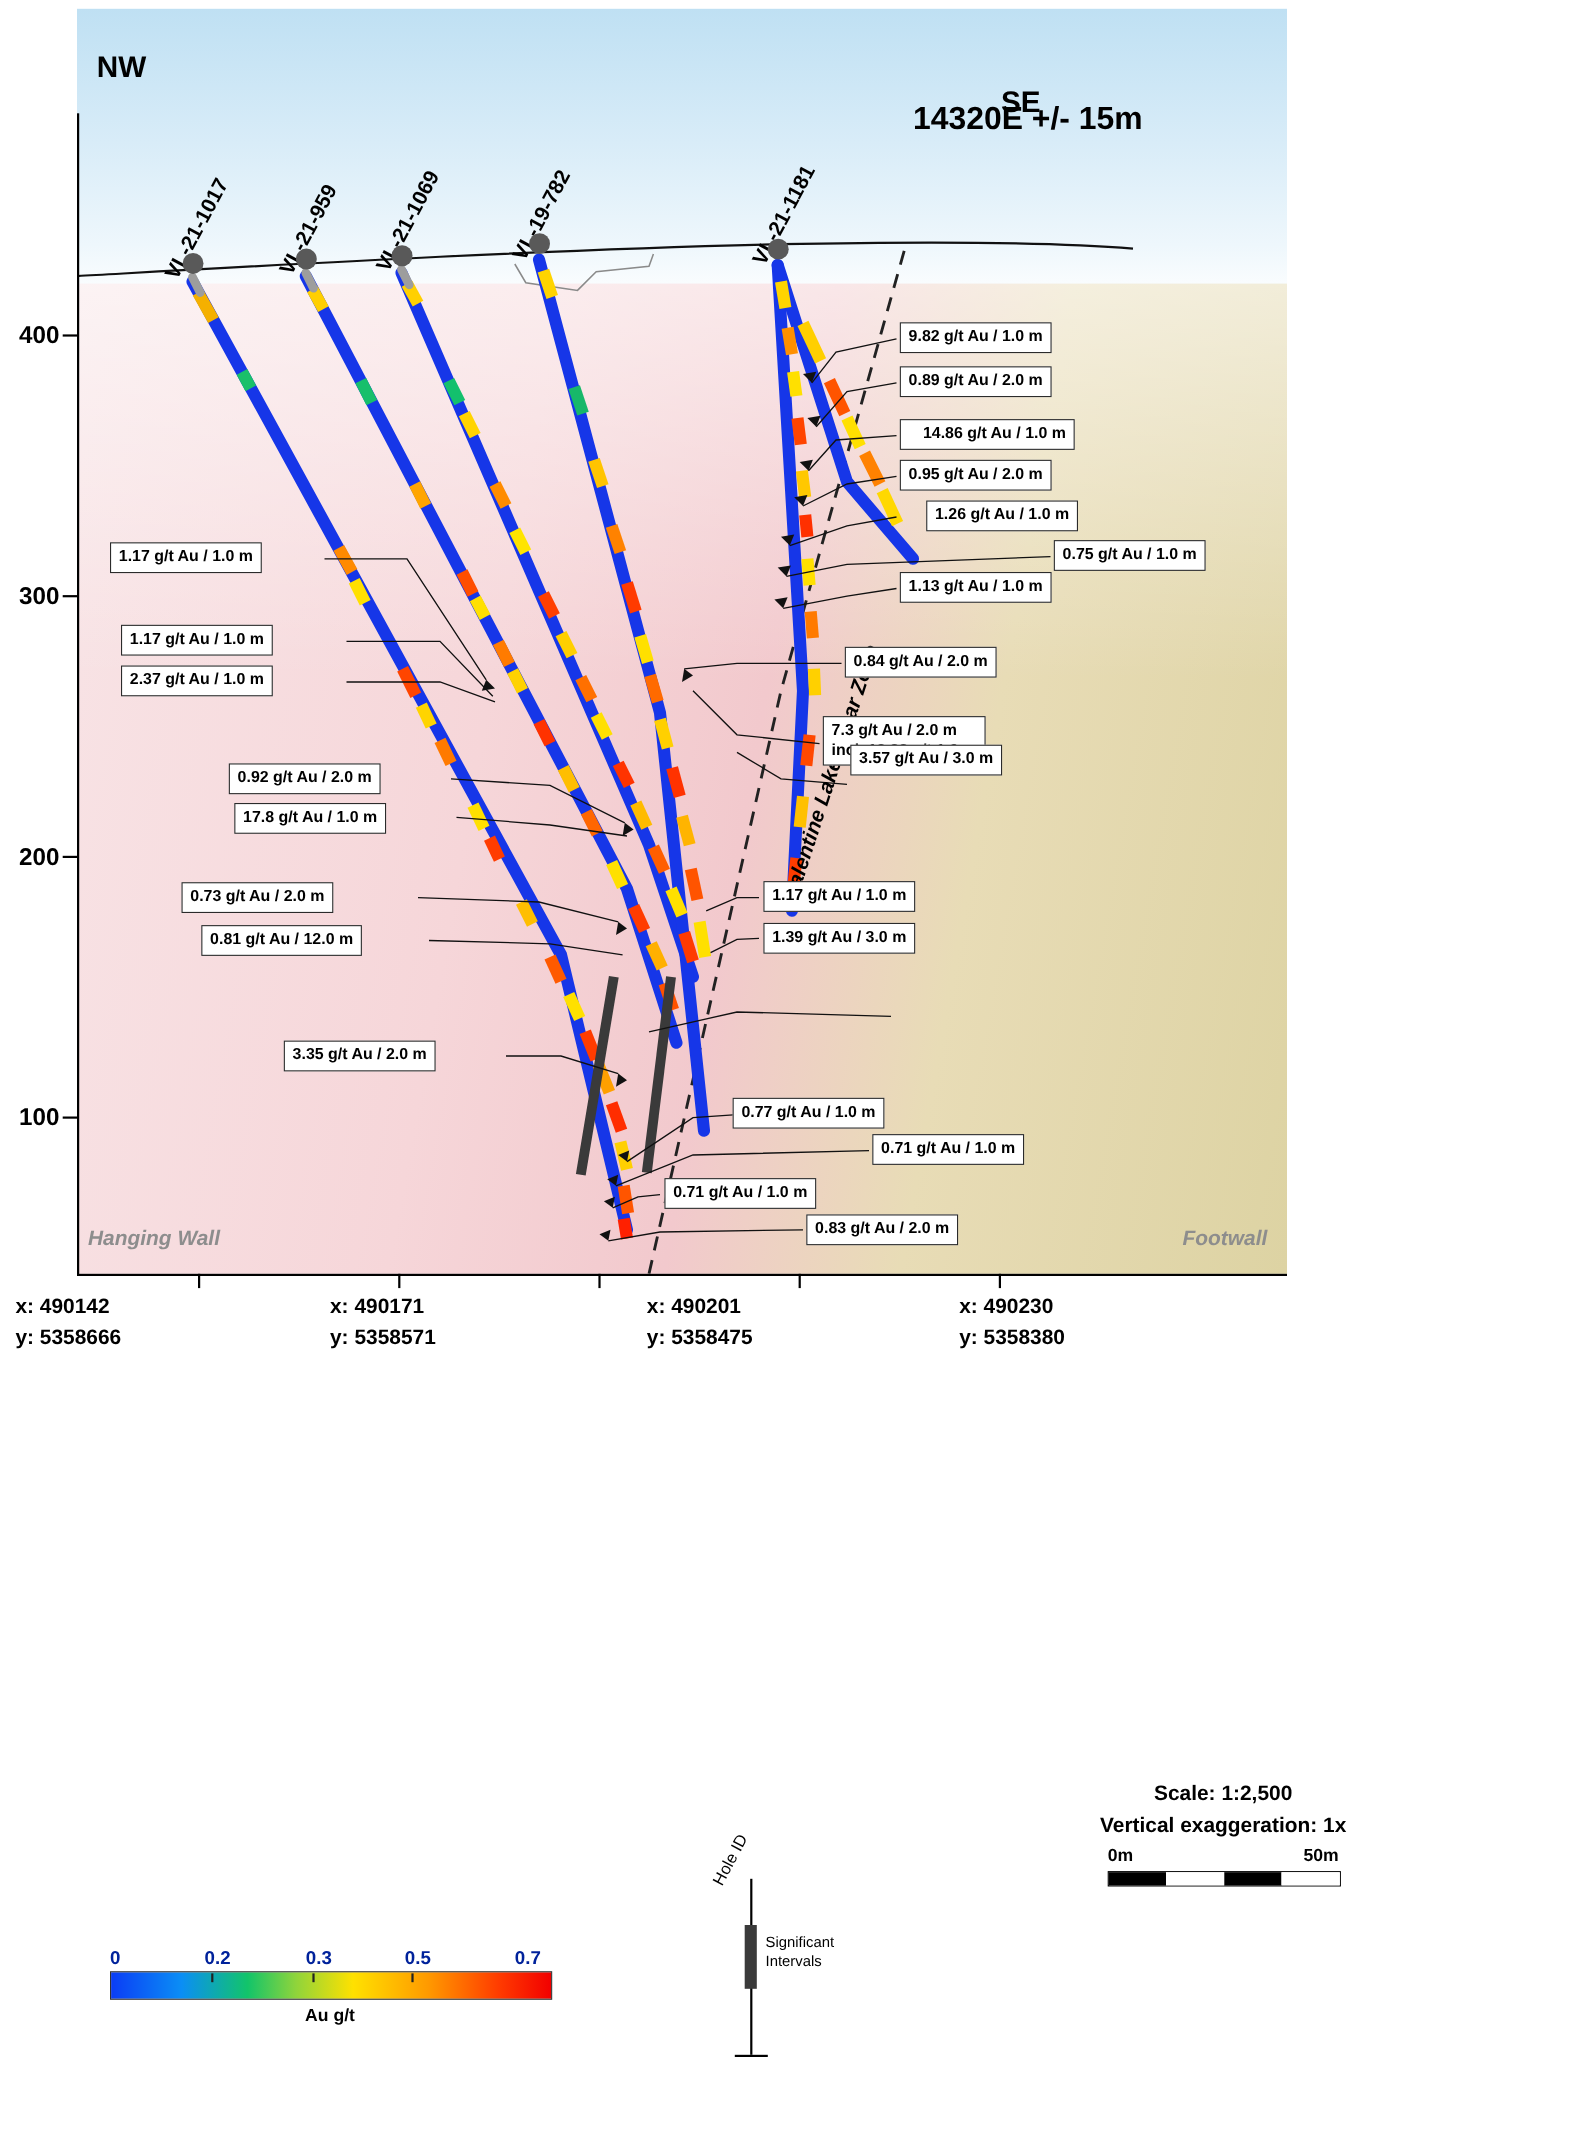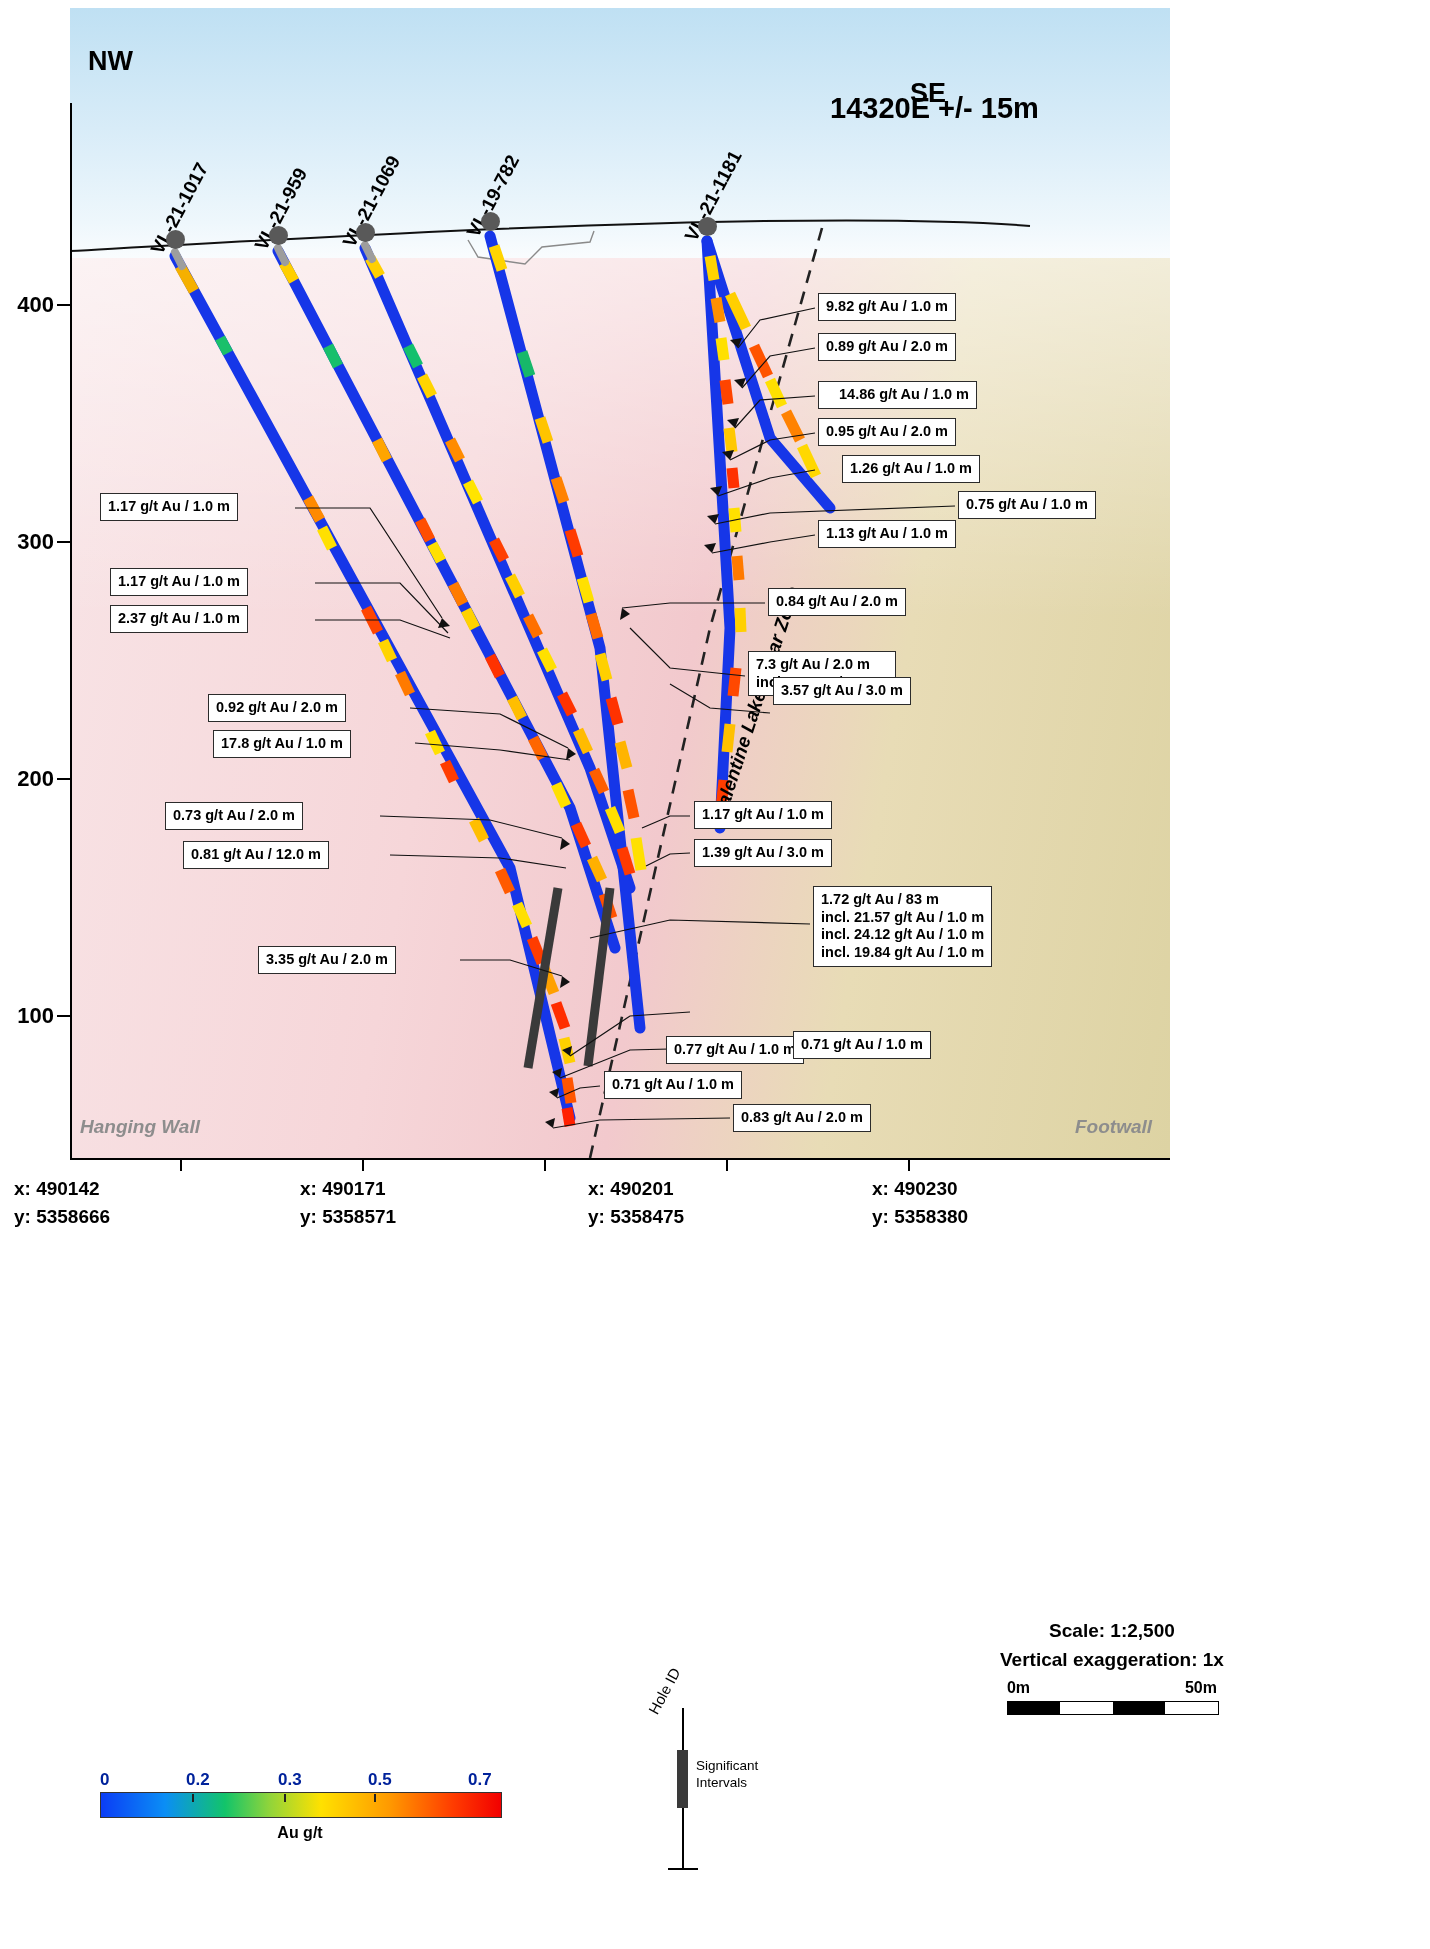--- a/index.html
+++ b/index.html
@@ -307,26 +307,22 @@
     <div class="cal" style="left:698px;top:580px;">0.84 g/t Au / 2.0 m</div>
     <div class="cal" style="left:678px;top:643px;">7.3 g/t Au / 2.0 m
 incl. 13.88 g/t 1.0 m</div>
     <div class="cal" style="left:703px;top:669px;">3.57 g/t Au / 3.0 m</div>
     <div class="cal" style="left:138px;top:686px;">0.92 g/t Au / 2.0 m</div>
     <div class="cal" style="left:143px;top:722px;">17.8 g/t Au / 1.0 m</div>
     <div class="cal" style="left:95px;top:794px;">0.73 g/t Au / 2.0 m</div>
     <div class="cal" style="left:113px;top:833px;">0.81 g/t Au / 12.0 m</div>
     <div class="cal" style="left:624px;top:793px;">1.17 g/t Au / 1.0 m</div>
     <div class="cal" style="left:624px;top:831px;">1.39 g/t Au / 3.0 m</div>
-    <div class="cal" style="left:743px;top:878px;">1.72 g/t Au / 83 m
-incl. 21.57 g/t Au / 1.0 m
-incl. 24.12 g/t Au / 1.0 m
-incl. 19.84 g/t Au / 1.0 m</div>
     <div class="cal" style="left:188px;top:938px;">3.35 g/t Au / 2.0 m</div>
-    <div class="cal" style="left:596px;top:990px;margin-top:38px;">0.77 g/t Au / 1.0 m</div>
+    <div class="cal" style="left:596px;top:990px;">0.77 g/t Au / 1.0 m</div>
     <div class="cal" style="left:723px;top:1023px;">0.71 g/t Au / 1.0 m</div>
     <div class="cal" style="left:534px;top:1063px;">0.71 g/t Au / 1.0 m</div>
     <div class="cal" style="left:663px;top:1096px;">0.83 g/t Au / 2.0 m</div>
   </div>
 
   <div class="coords">
     <div class="coord" style="left:14px;top:0;">
       <div>x: 490142</div>
       <div>y: 5358666</div>
     </div>

